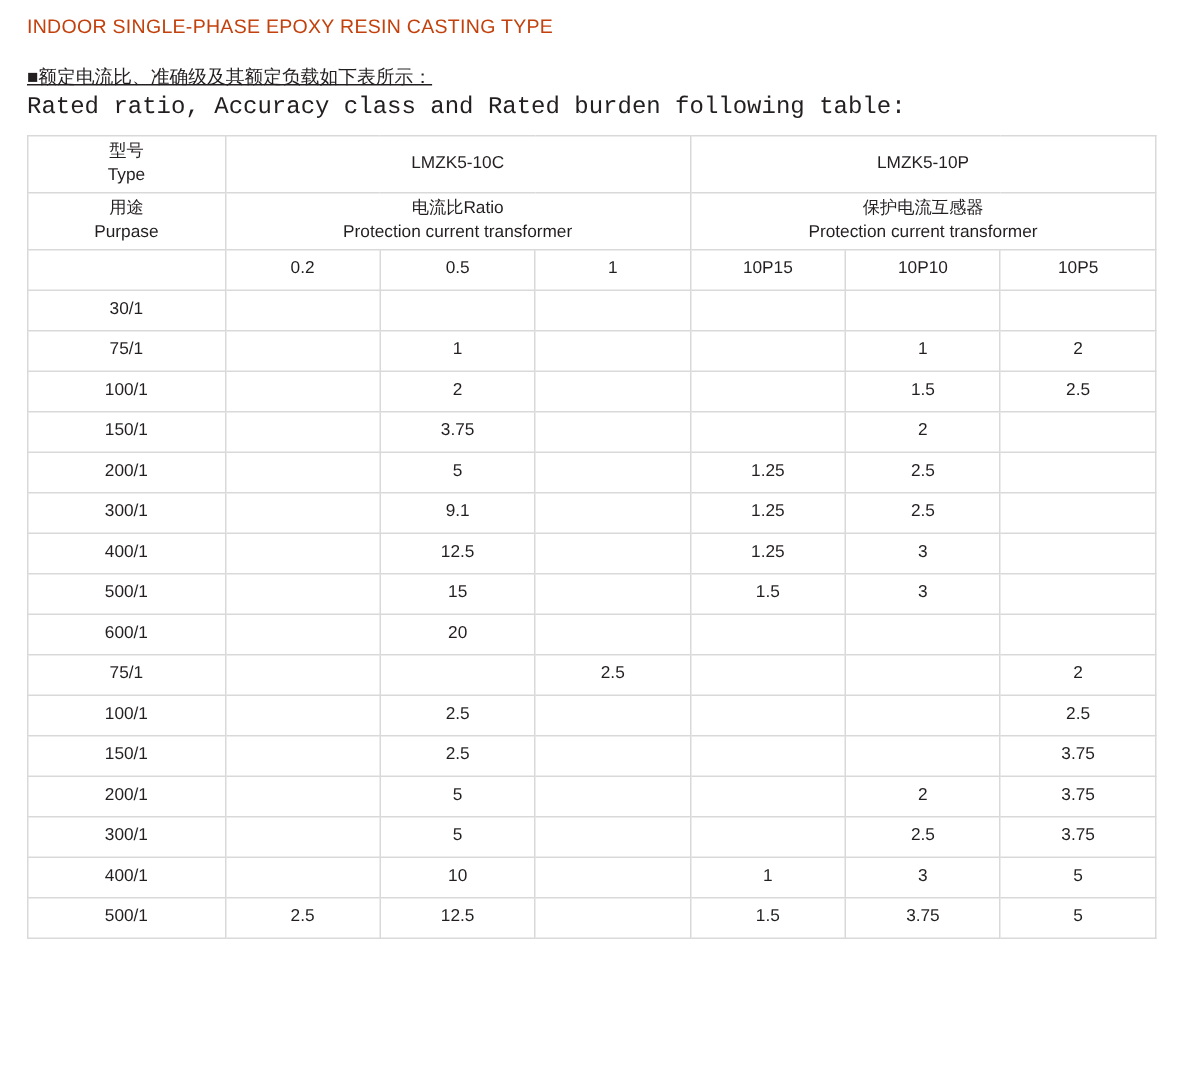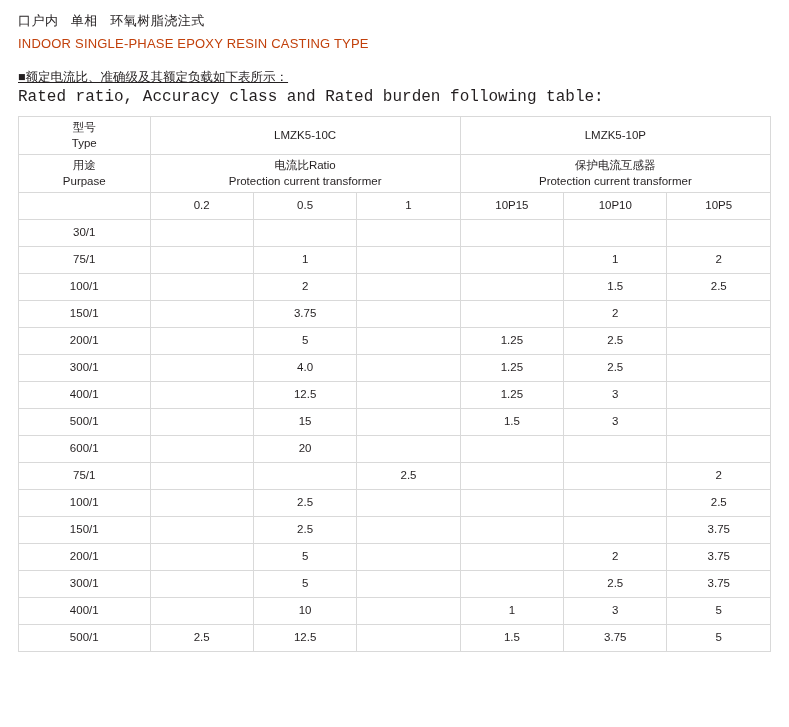--- a/index.html
+++ b/index.html
@@ -70,21 +70,20 @@
     display: block;
   }
   .col-type { width: 131px; }
   .col-sub  { width: 103px; }
 </style>
 </head>
 <body>
 
 <div class="page">
 
-  <div class="title-cn">口户内   单相   环氧树脂浇注式</div>
   <div class="title-en">INDOOR SINGLE-PHASE EPOXY RESIN CASTING TYPE</div>
 
   <div class="bullet-cn">■额定电流比、准确级及其额定负载如下表所示：</div>
   <div class="bullet-en">Rated ratio, Accuracy class and Rated burden following table:</div>
 
   <table class="data">
     <colgroup>
       <col class="col-type">
       <col class="col-sub">
         <col class="col-sub">
@@ -171,21 +170,21 @@
         <td></td>
         <td>5</td>
         <td></td>
         <td>1.25</td>
         <td>2.5</td>
         <td></td>
       </tr>
       <tr>
         <td>300/1</td>
         <td></td>
-        <td>4.0</td>
+        <td>9.1</td>
         <td></td>
         <td>1.25</td>
         <td>2.5</td>
         <td></td>
       </tr>
       <tr>
         <td>400/1</td>
         <td></td>
         <td>12.5</td>
         <td></td>

